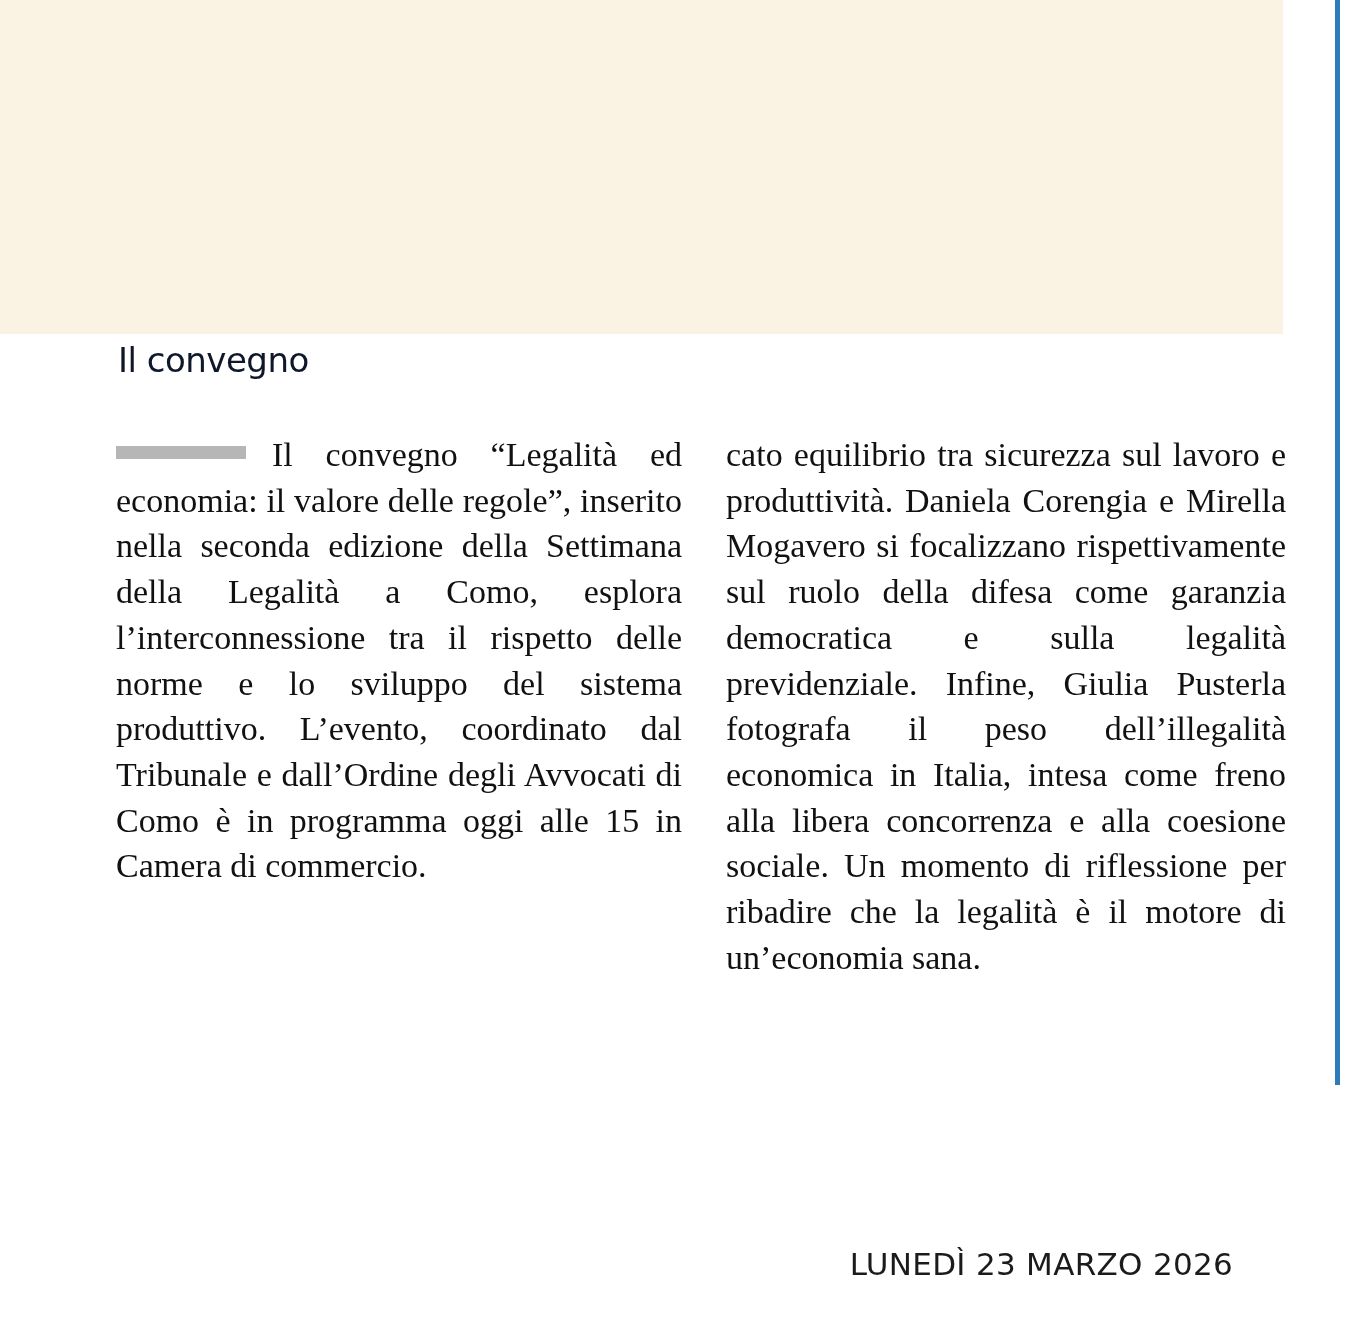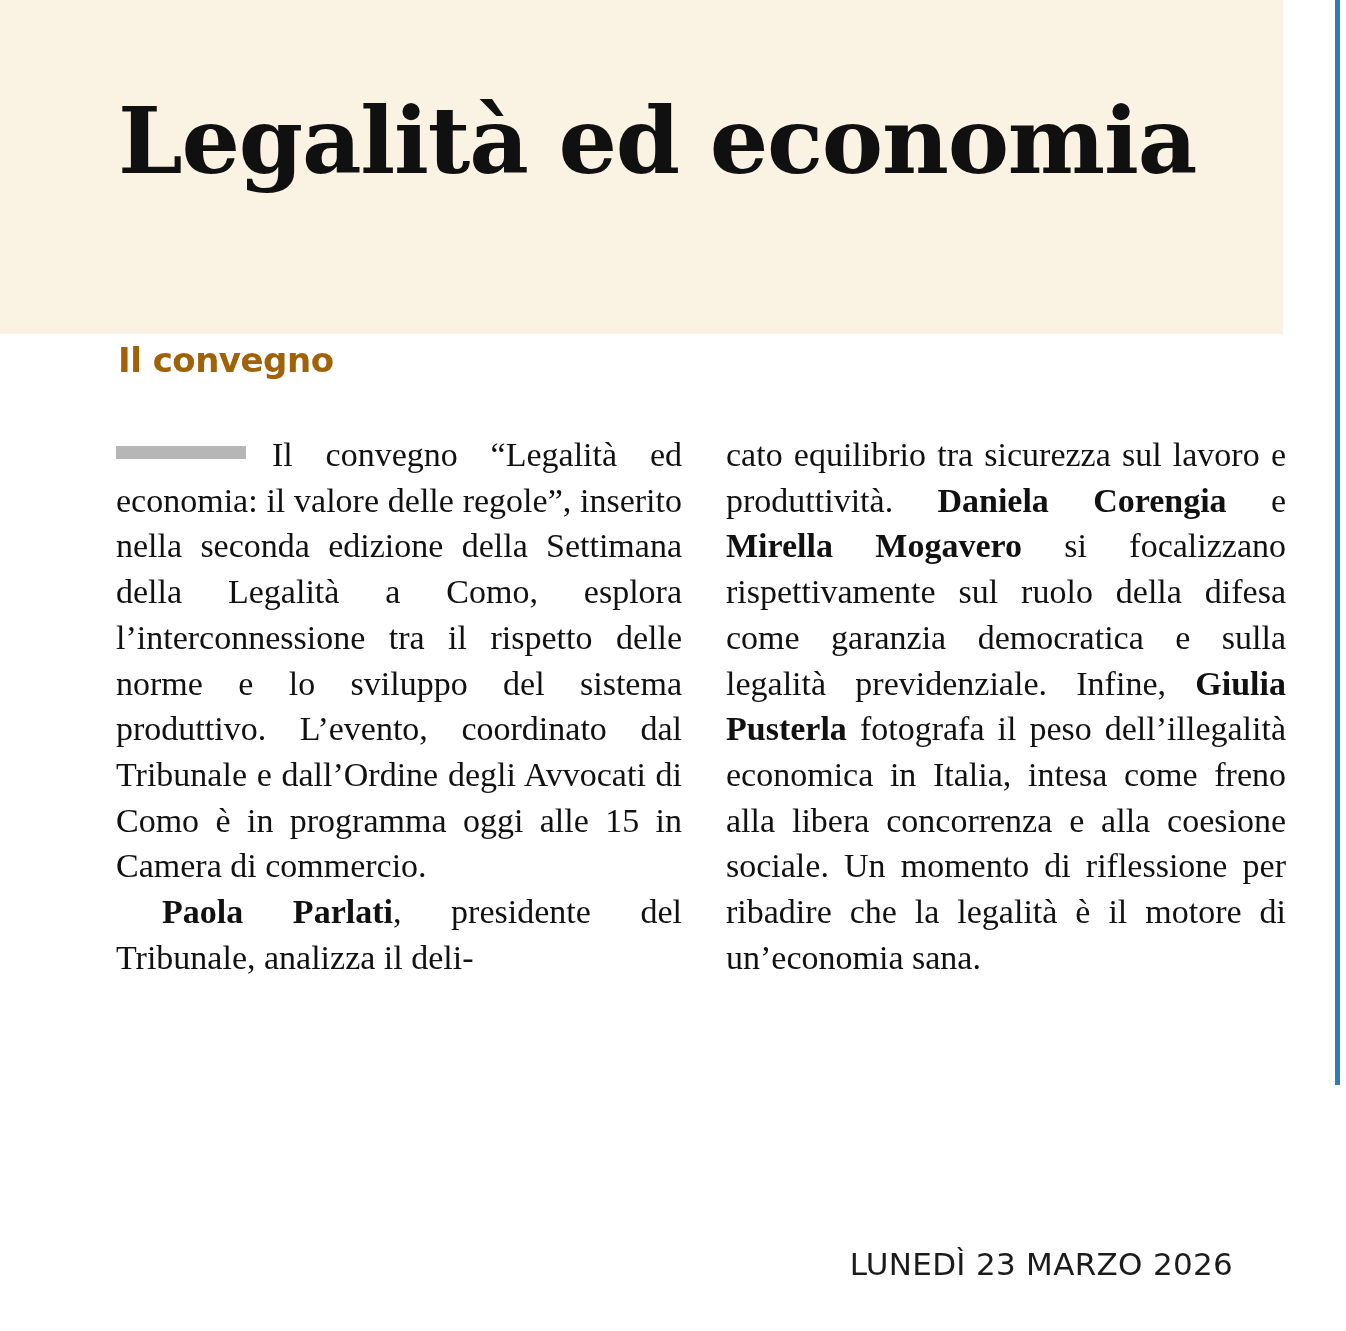--- a/index.html
+++ b/index.html
@@ -49,24 +49,24 @@
     color: #101010;
   }
   .headline .line { display: block; white-space: nowrap; }
 
   
   .kicker {
     position: absolute;
     left: 118px;
     top: 340px;
     font-family: "DejaVu Sans", sans-serif;
-    font-weight: 700;
+    font-weight: 400;
     font-size: 34px;
     letter-spacing: -0.5px;
-    color: #a16207;
+    color: #0f172a;
   }
 
   
   .col {
     position: absolute;
     top: 432px;
     font-size: 34px;
     line-height: 1.345;
     text-align: justify;
     text-justify: inter-word;
@@ -89,21 +89,21 @@
     text-indent: 46px;
   }
   .dinkus {
     display: inline-block;
     width: 130px;
     height: 13px;
     background: #b6b6b6;
     vertical-align: 0.22em;
     margin-right: 26px;
   }
-  b, strong { font-weight: 700; }
+  b, strong { font-weight: 400; }
 
   
   .footer {
     position: absolute;
     right: 113px;
     bottom: 48px;
     text-align: right;
     font-family: "DejaVu Sans", sans-serif;
     color: #1b1b1b;
   }
@@ -123,30 +123,26 @@
   }
 </style>
 </head>
 <body>
 
 <div class="headline-band"></div>
 
 <div class="right-rule"></div>
 
 <h1 class="headline">
-  <span class="line">Legalità ed economia</span>
 </h1>
 
 <div class="kicker">Il convegno</div>
 
 <div class="col col-left">
   <p><span class="dinkus"></span><span>Il convegno “Legalità ed economia: il valore delle regole”, inserito nella seconda edizione della Settimana della Legalità a Como, esplora l’interconnessione tra il rispetto delle norme e lo sviluppo del sistema produttivo. L’evento, coordinato dal Tribunale e dall’Ordine degli Avvocati di Como è in programma oggi alle 15 in Camera di commercio.</span></p>
-  <p>
-    <b>Paola Parlati</b><span>, presidente del Tribunale, analizza il deli-</span>
-  </p>
 </div>
 
 <div class="col col-right">
   <p><span>cato equilibrio tra sicurezza sul lavoro e produttività. </span><b>Daniela Corengia</b><span> e </span><b>Mirella Mogavero</b><span> si focalizzano rispettivamente sul ruolo della difesa come garanzia democratica e sulla legalità previdenziale. Infine, </span><b>Giulia Pusterla</b><span> fotografa il peso dell’illegalità economica in Italia, intesa come freno alla libera concorrenza e alla coesione sociale. Un momento di riflessione per ribadire che la legalità è il motore di un’economia sana.</span></p>
 </div>
 
 <div class="footer">
   <div class="footer-date">LUNEDÌ 23 MARZO 2026</div>
 </div>
 

